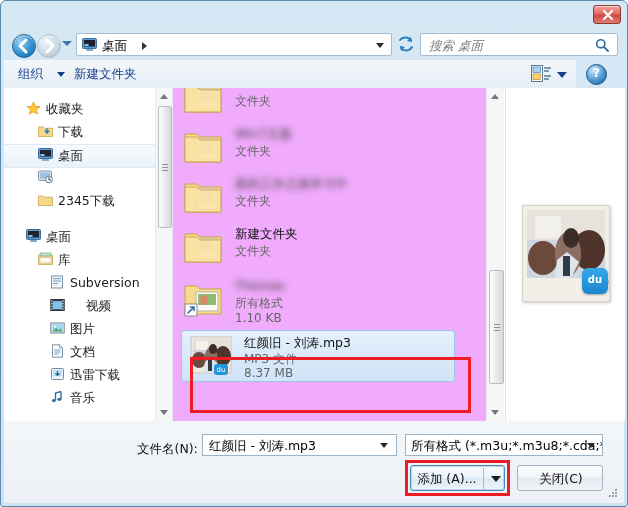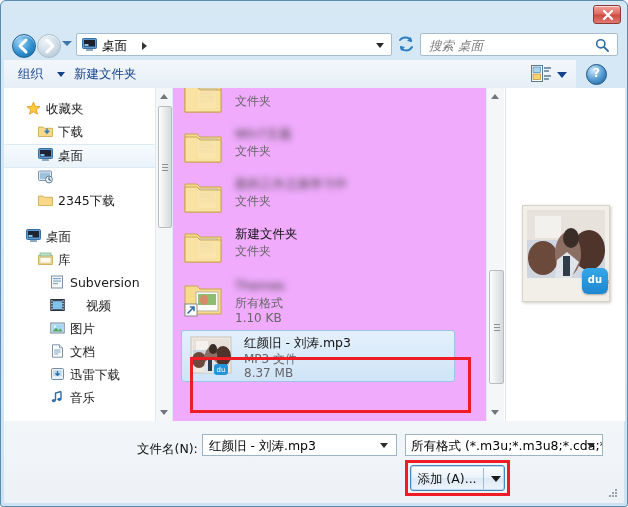--- a/index.html
+++ b/index.html
@@ -497,20 +497,23 @@
   <div id="filter-select">
     <span id="filter-value">所有格式 (*.m3u;*.m3u8;*.cda;*.</span>
     <span id="filter-caret"></span>
   </div>
 
   <div id="add-split">
     <span id="add-label">添加 (A)...</span>
     <span id="add-divider"></span>
     <span id="add-caret"></span>
   </div>
+  <div id="close-dlg-btn">
+    <span id="close-dlg-label">关闭(C)</span>
+  </div>
 
   <div id="resize-grip">
     <svg width="12" height="12" viewBox="0 0 12 12">
       <g fill="#9aa3ab">
         <rect x="8" y="2" width="2" height="2"></rect>
             <rect x="5" y="5" width="2" height="2"></rect>
         <rect x="8" y="5" width="2" height="2"></rect>
             <rect x="2" y="8" width="2" height="2"></rect>
         <rect x="5" y="8" width="2" height="2"></rect>
             <rect x="8" y="8" width="2" height="2"></rect>

